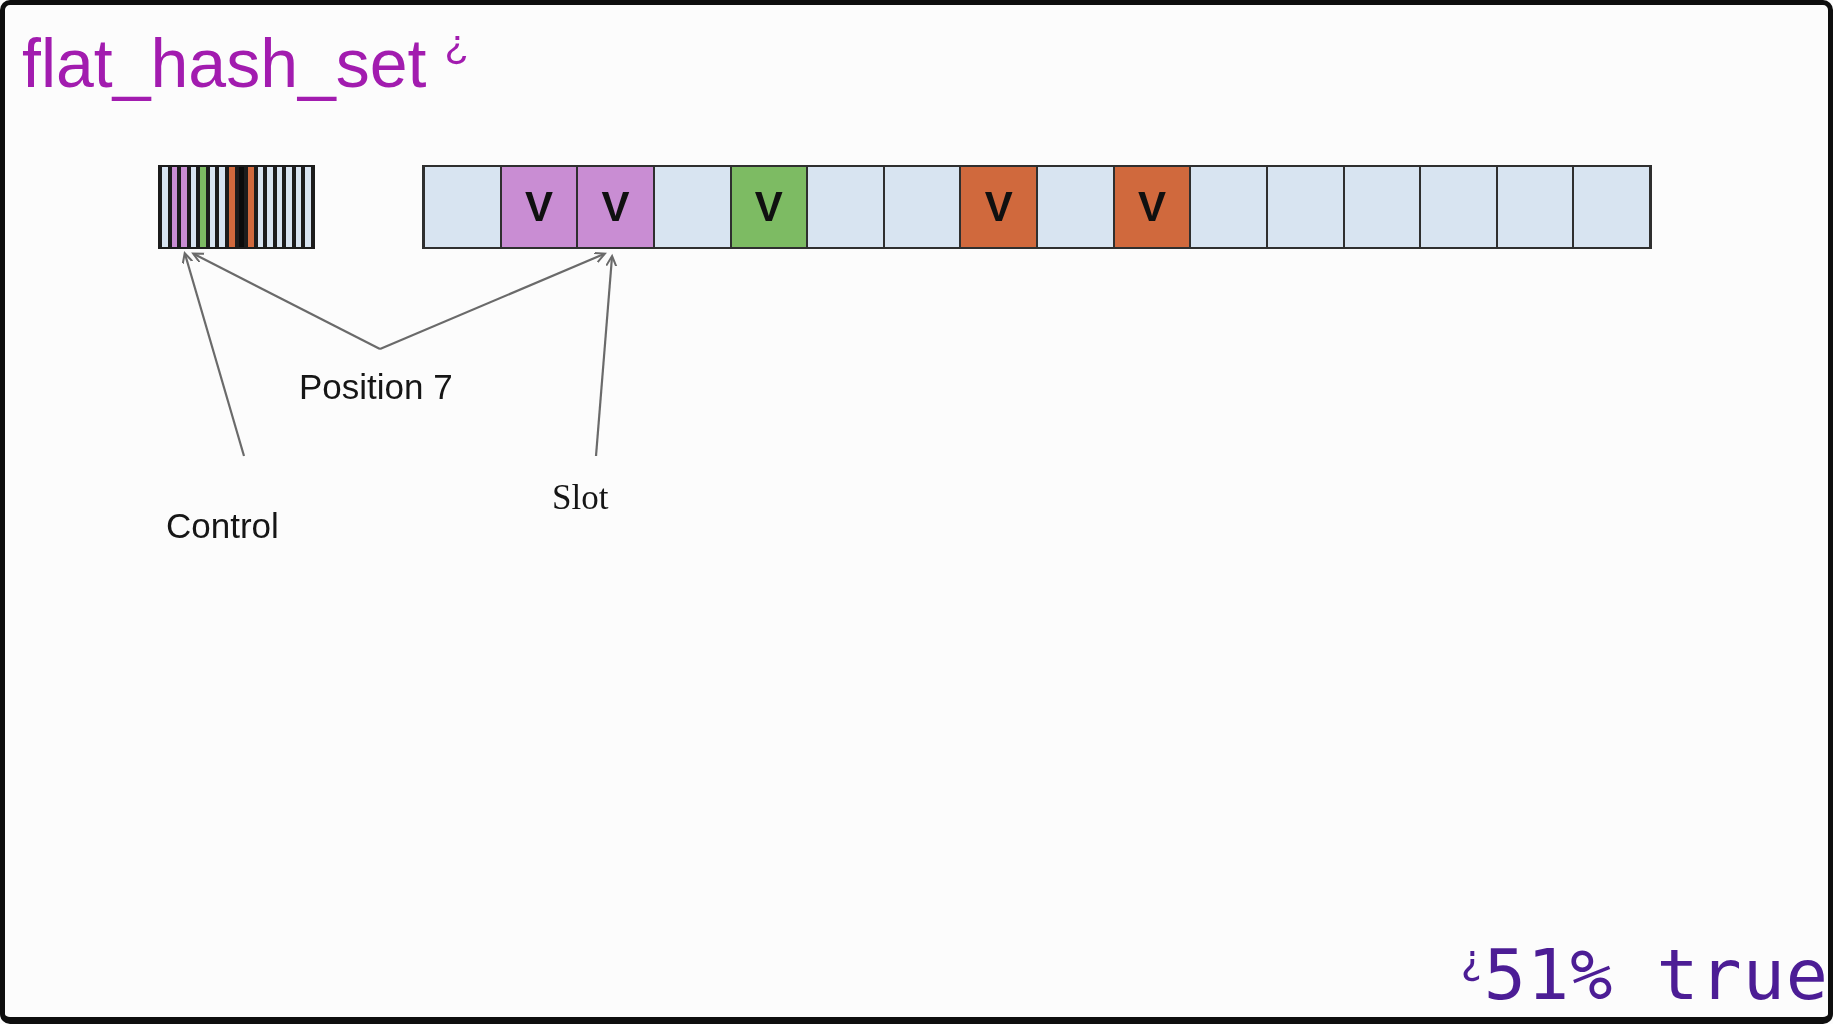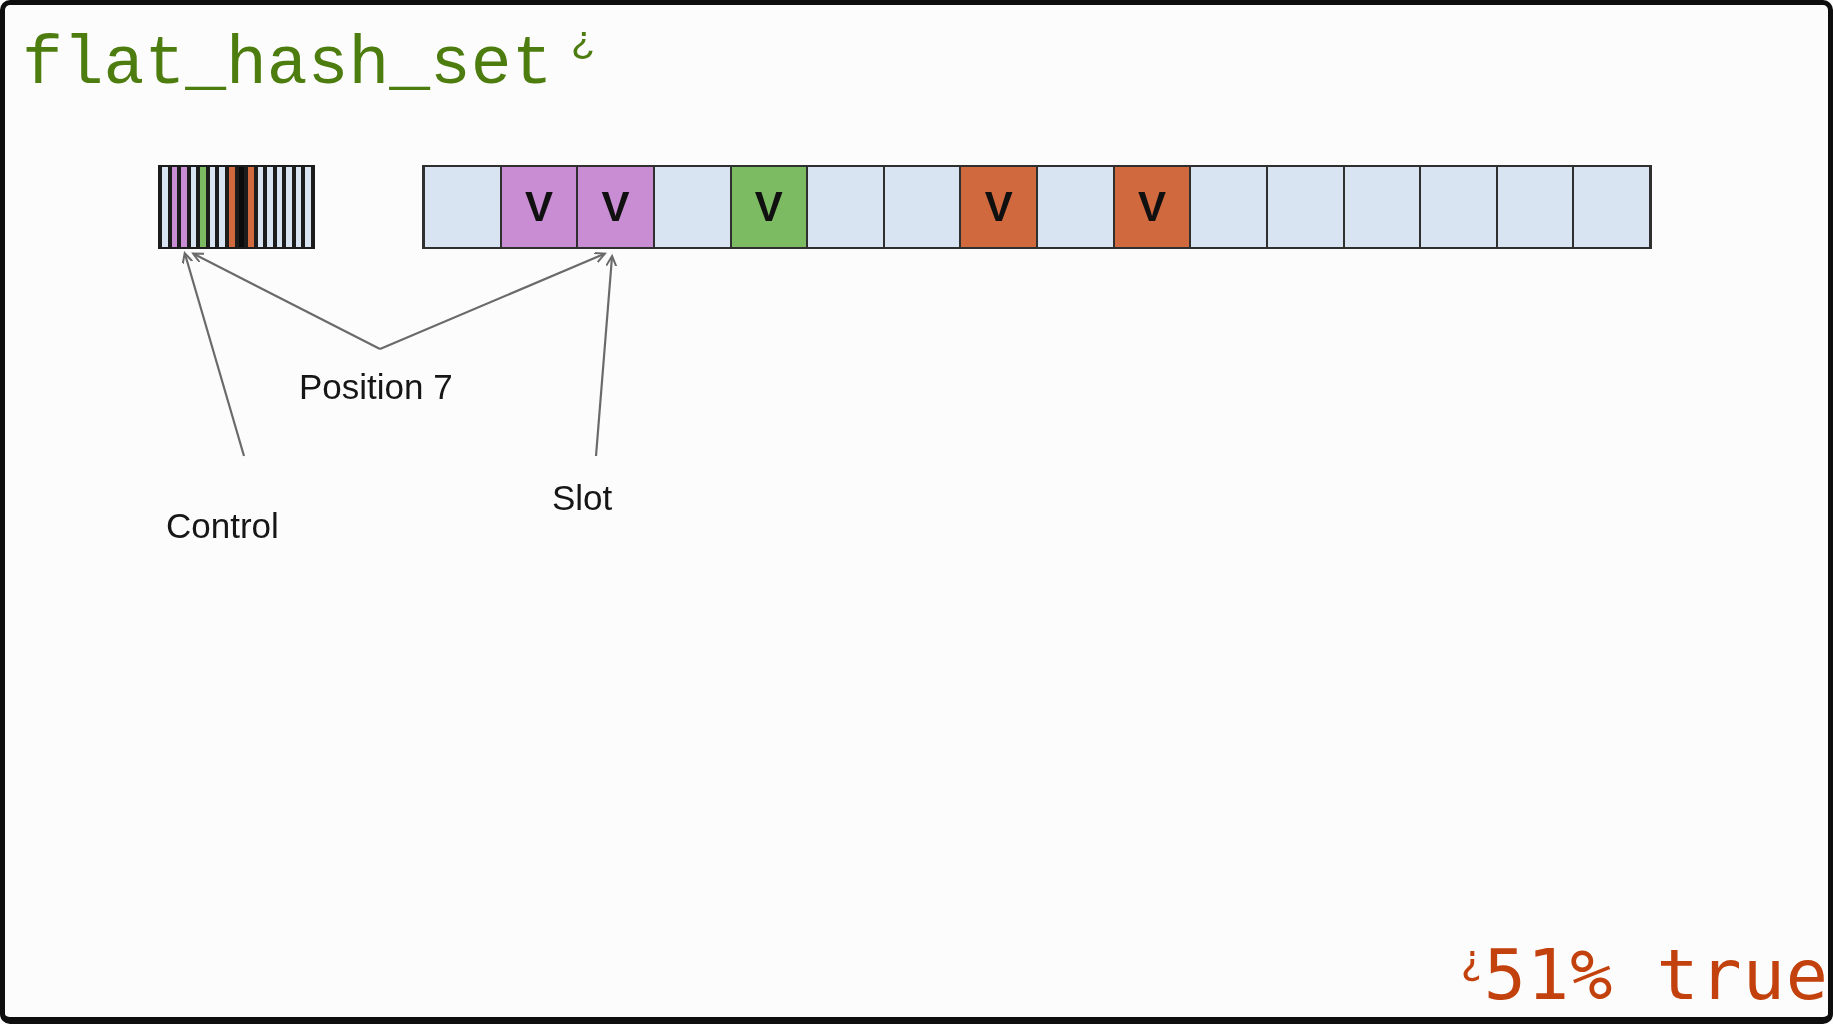--- a/index.html
+++ b/index.html
@@ -14,22 +14,22 @@
     position:absolute;inset:0;
     border:5px solid #0e0e0e;
     border-bottom-width:7px;
     border-radius:10px;
     pointer-events:none;
     z-index:40;
   }
   
   .title{
     position:absolute;left:22px;top:24px;
-    font-family:Liberation Mono, monospace;
-    font-size:68px;line-height:1;color:#4d7c0f;
+    font-family:Liberation Sans, sans-serif;
+    font-size:68px;line-height:1;color:#a21caf;
     white-space:pre;
   }
   .title .sup{
     font-size:40px;
     vertical-align:29px;
     margin-left:18px;
   }
   
   .control-box{
     position:absolute;left:158px;top:165px;
@@ -65,26 +65,26 @@
   }
   
   .arrows-svg{position:absolute;left:0;top:0;z-index:10;}
   .diagram-label{
     position:absolute;
     font-size:35px;color:#161616;line-height:1;
     white-space:nowrap;
   }
   .lbl-position{left:299px;top:369px;}
   .lbl-control{left:166px;top:508px;}
-  .lbl-slot{left:552px;top:480px;}
+  .lbl-slot{left:552px;top:480px;font-family:Liberation Serif, serif;}
   
   .watermark{
     position:absolute;right:4px;bottom:14px;
     font-family:"DejaVu Sans Mono","Liberation Mono",monospace;
-    font-size:70px;line-height:1;color:#c2410c;
+    font-size:70px;line-height:1;color:#4c1d95;
     letter-spacing:1px;
     white-space:pre;
     z-index:45;
   }
   .watermark .sup{
     font-size:40px;
     vertical-align:26px;
     letter-spacing:0;
   }
 </style>

